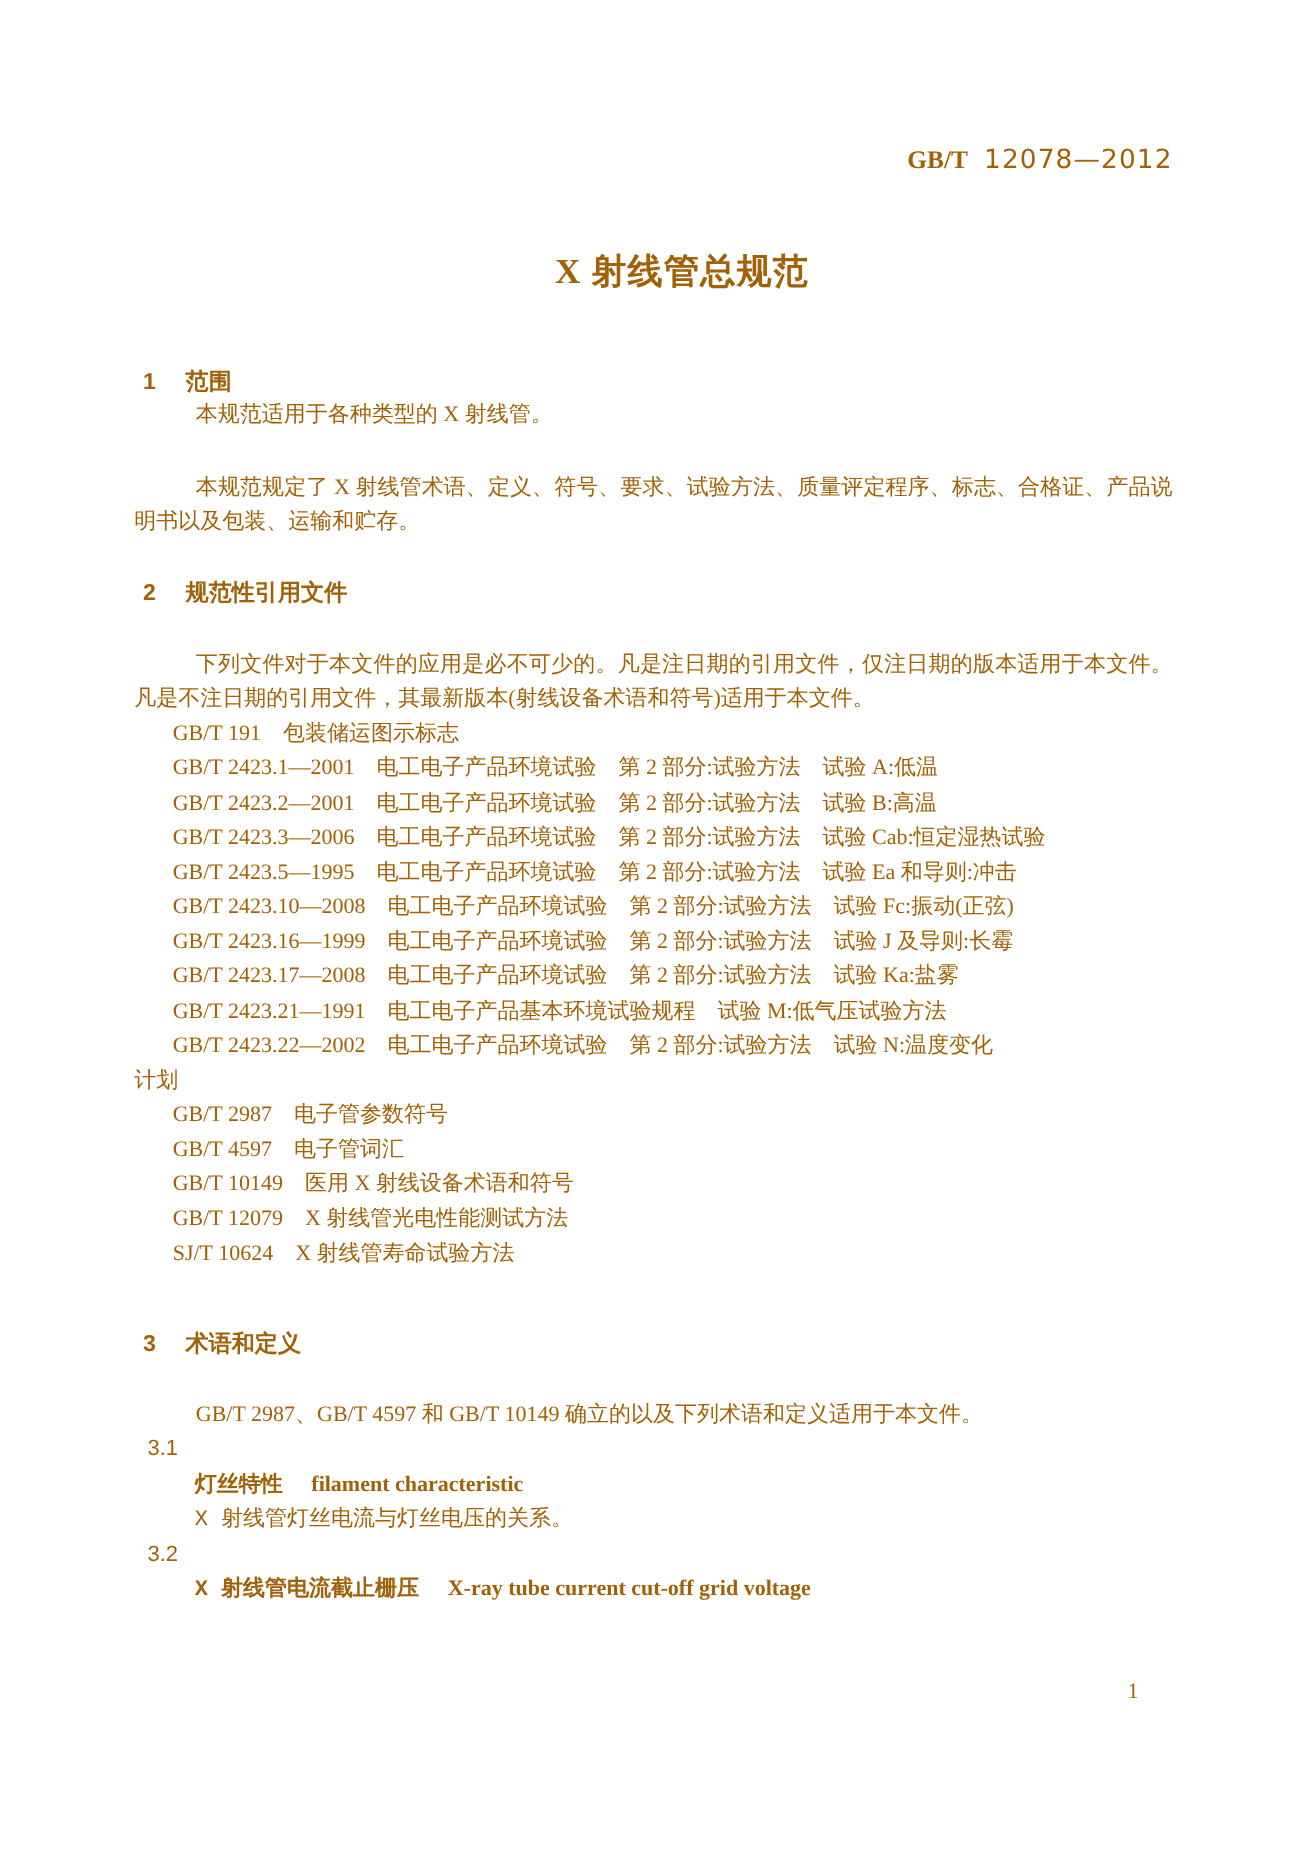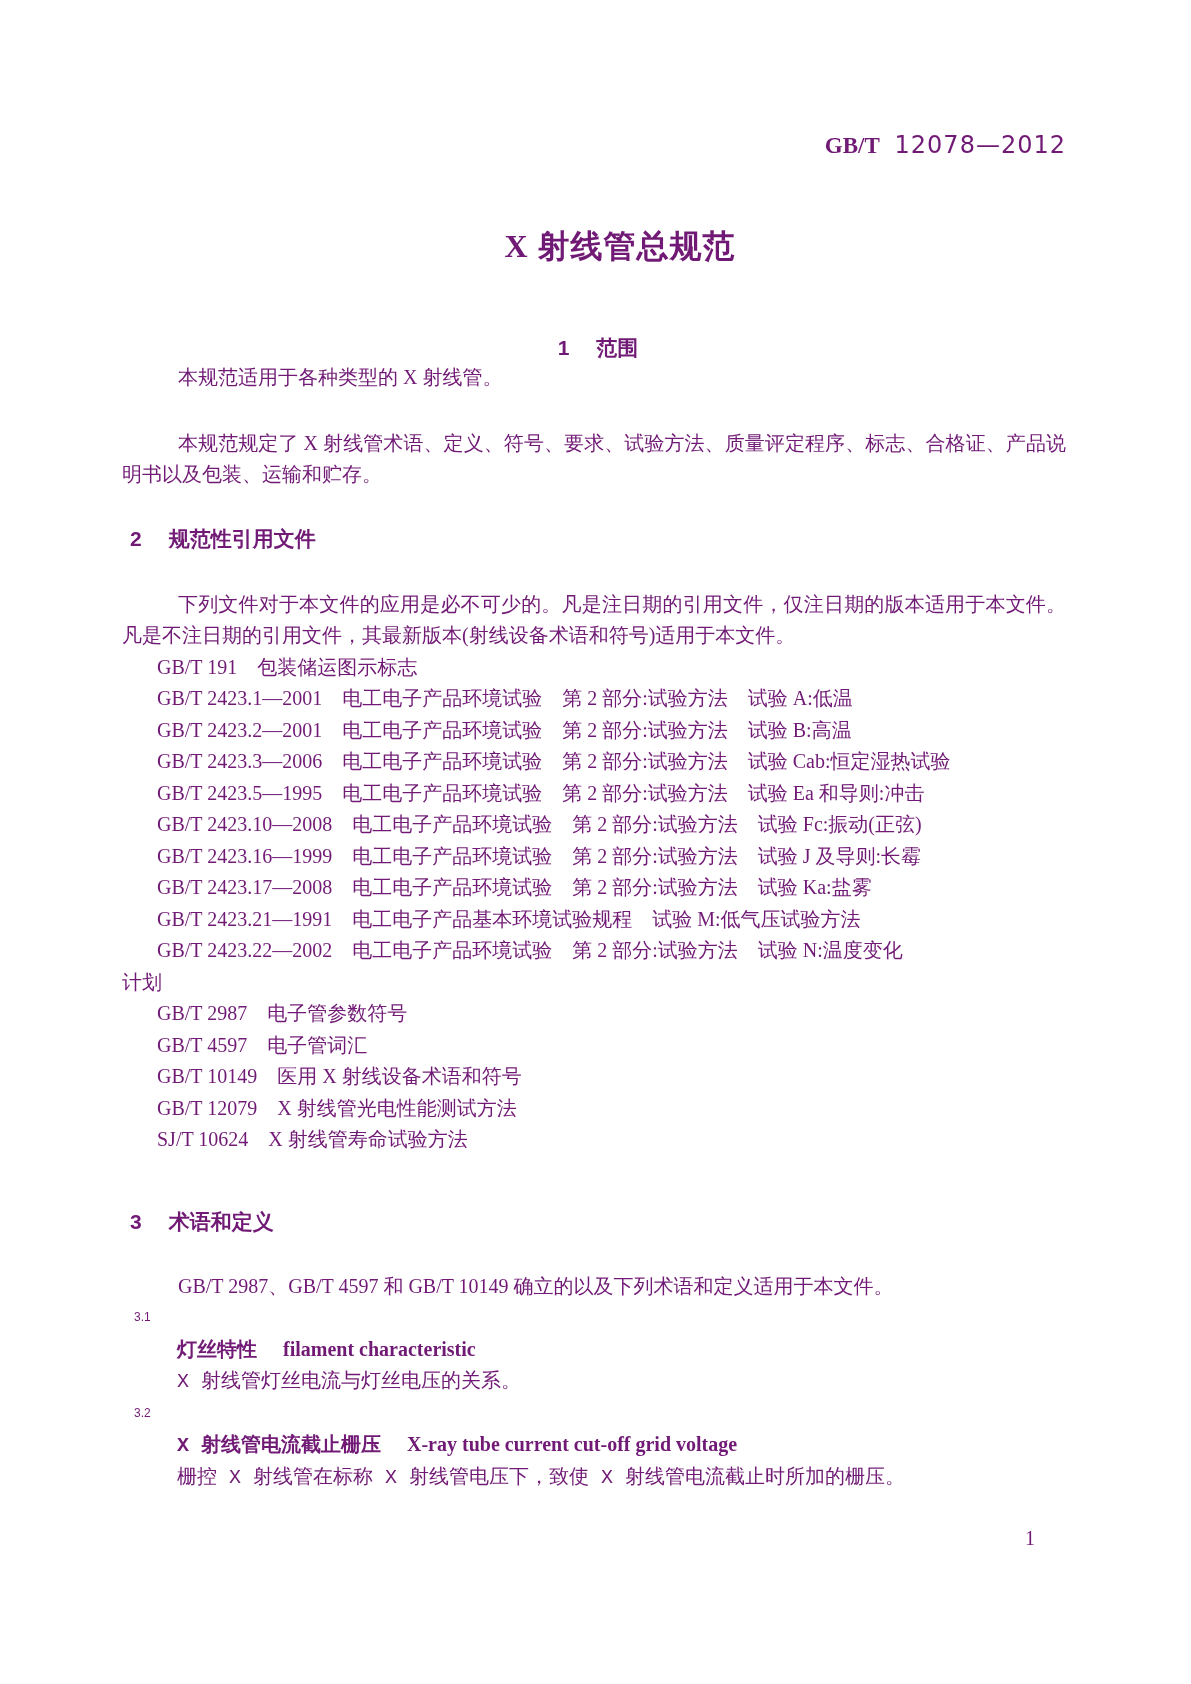--- a/index.html
+++ b/index.html
@@ -1,21 +1,21 @@
 <!DOCTYPE html>
 <html><head>
 <meta charset="utf-8">
 <style>
   * { margin:0; padding:0; box-sizing:border-box; }
   html,body { background:#ffffff; }
   .page {
     position:relative;
     width:1191px; height:1684px;
     background:#ffffff;
-    color:#701a75;
+    color:#a16207;
     font-family:"Liberation Serif","DejaVu Serif",serif;
     overflow:hidden;
   }
   .content { position:absolute; left:122px; top:0; width:944px; }
 
   .doc-code { margin-top:131px; text-align:right; font-size:23px; line-height:28px; }
   .doc-code .code-prefix { font-weight:bold; font-family:"Liberation Serif","DejaVu Serif",serif; }
   .doc-code .code-number { font-family:"DejaVu Sans","Liberation Sans",sans-serif; font-size:24px; letter-spacing:1px; margin-left:9px; }
 
   .doc-title {
@@ -23,35 +23,35 @@
     font-size:32px; font-weight:bold; line-height:46px;
     letter-spacing:1px; padding-left:52px;
     font-family:"Liberation Serif","DejaVu Serif",serif;
   }
 
   .sec-heading {
     font-family:"Liberation Sans","DejaVu Sans",sans-serif;
     font-weight:bold; font-size:21px; line-height:28px; padding-left:8px;
   }
   .sec-heading .num { margin-right:27px; font-weight:bold; }
-  .mt-h1 { margin-top:65px;text-align:center; }
+  .mt-h1 { margin-top:65px; }
   .mt-h2 { margin-top:34px; }
   .mt-h3 { margin-top:52px; }
 
   .para { font-size:20px; line-height:31.5px; text-indent:56px; text-align:justify; }
   .mt-p1 { margin-top:34px; }
   .mt-intro2 { margin-top:36px; }
   .mt-intro3 { margin-top:35px; }
 
   .ref { font-size:20px; line-height:31.5px; text-indent:35px; }
   .ref.cont { text-indent:0; }
 
   .term-num {
     font-family:"Liberation Sans","DejaVu Sans",sans-serif;
-    font-size:12px; line-height:31.5px; padding-left:12px;
+    font-size:20px; line-height:31.5px; padding-left:12px;
   }
   .term-line { line-height:31.5px; margin-left:55px; font-size:20px; font-weight:bold; }
   .term-line .term-zh { font-family:Liberation Mono, monospace; }
   .term-line .term-en { font-family:"Liberation Serif","DejaVu Serif",serif; margin-left:26px;text-align:right; }
   .def { font-size:20px; line-height:31.5px; margin-left:55px;font-family:Liberation Mono, monospace; }
 
   .page-number { position:absolute; top:1524px; right:156px; font-size:20px; line-height:28px; }
 </style>
 </head>
 <body>
@@ -105,18 +105,17 @@
     <p class="term-num">3.1</p>
     <p class="term-line">
       <span class="term-zh">灯丝特性</span><span class="term-en">filament characteristic</span>
     </p>
     <p class="def">X 射线管灯丝电流与灯丝电压的关系。</p>
 
     <p class="term-num">3.2</p>
     <p class="term-line">
       <span class="term-zh">X 射线管电流截止栅压</span><span class="term-en">X-ray tube current cut-off grid voltage</span>
     </p>
-    <p class="def">栅控 X 射线管在标称 X 射线管电压下，致使 X 射线管电流截止时所加的栅压。</p>
 
   </div>
 
   <div class="page-number">1</div>
 </div>
 
 </body></html>

